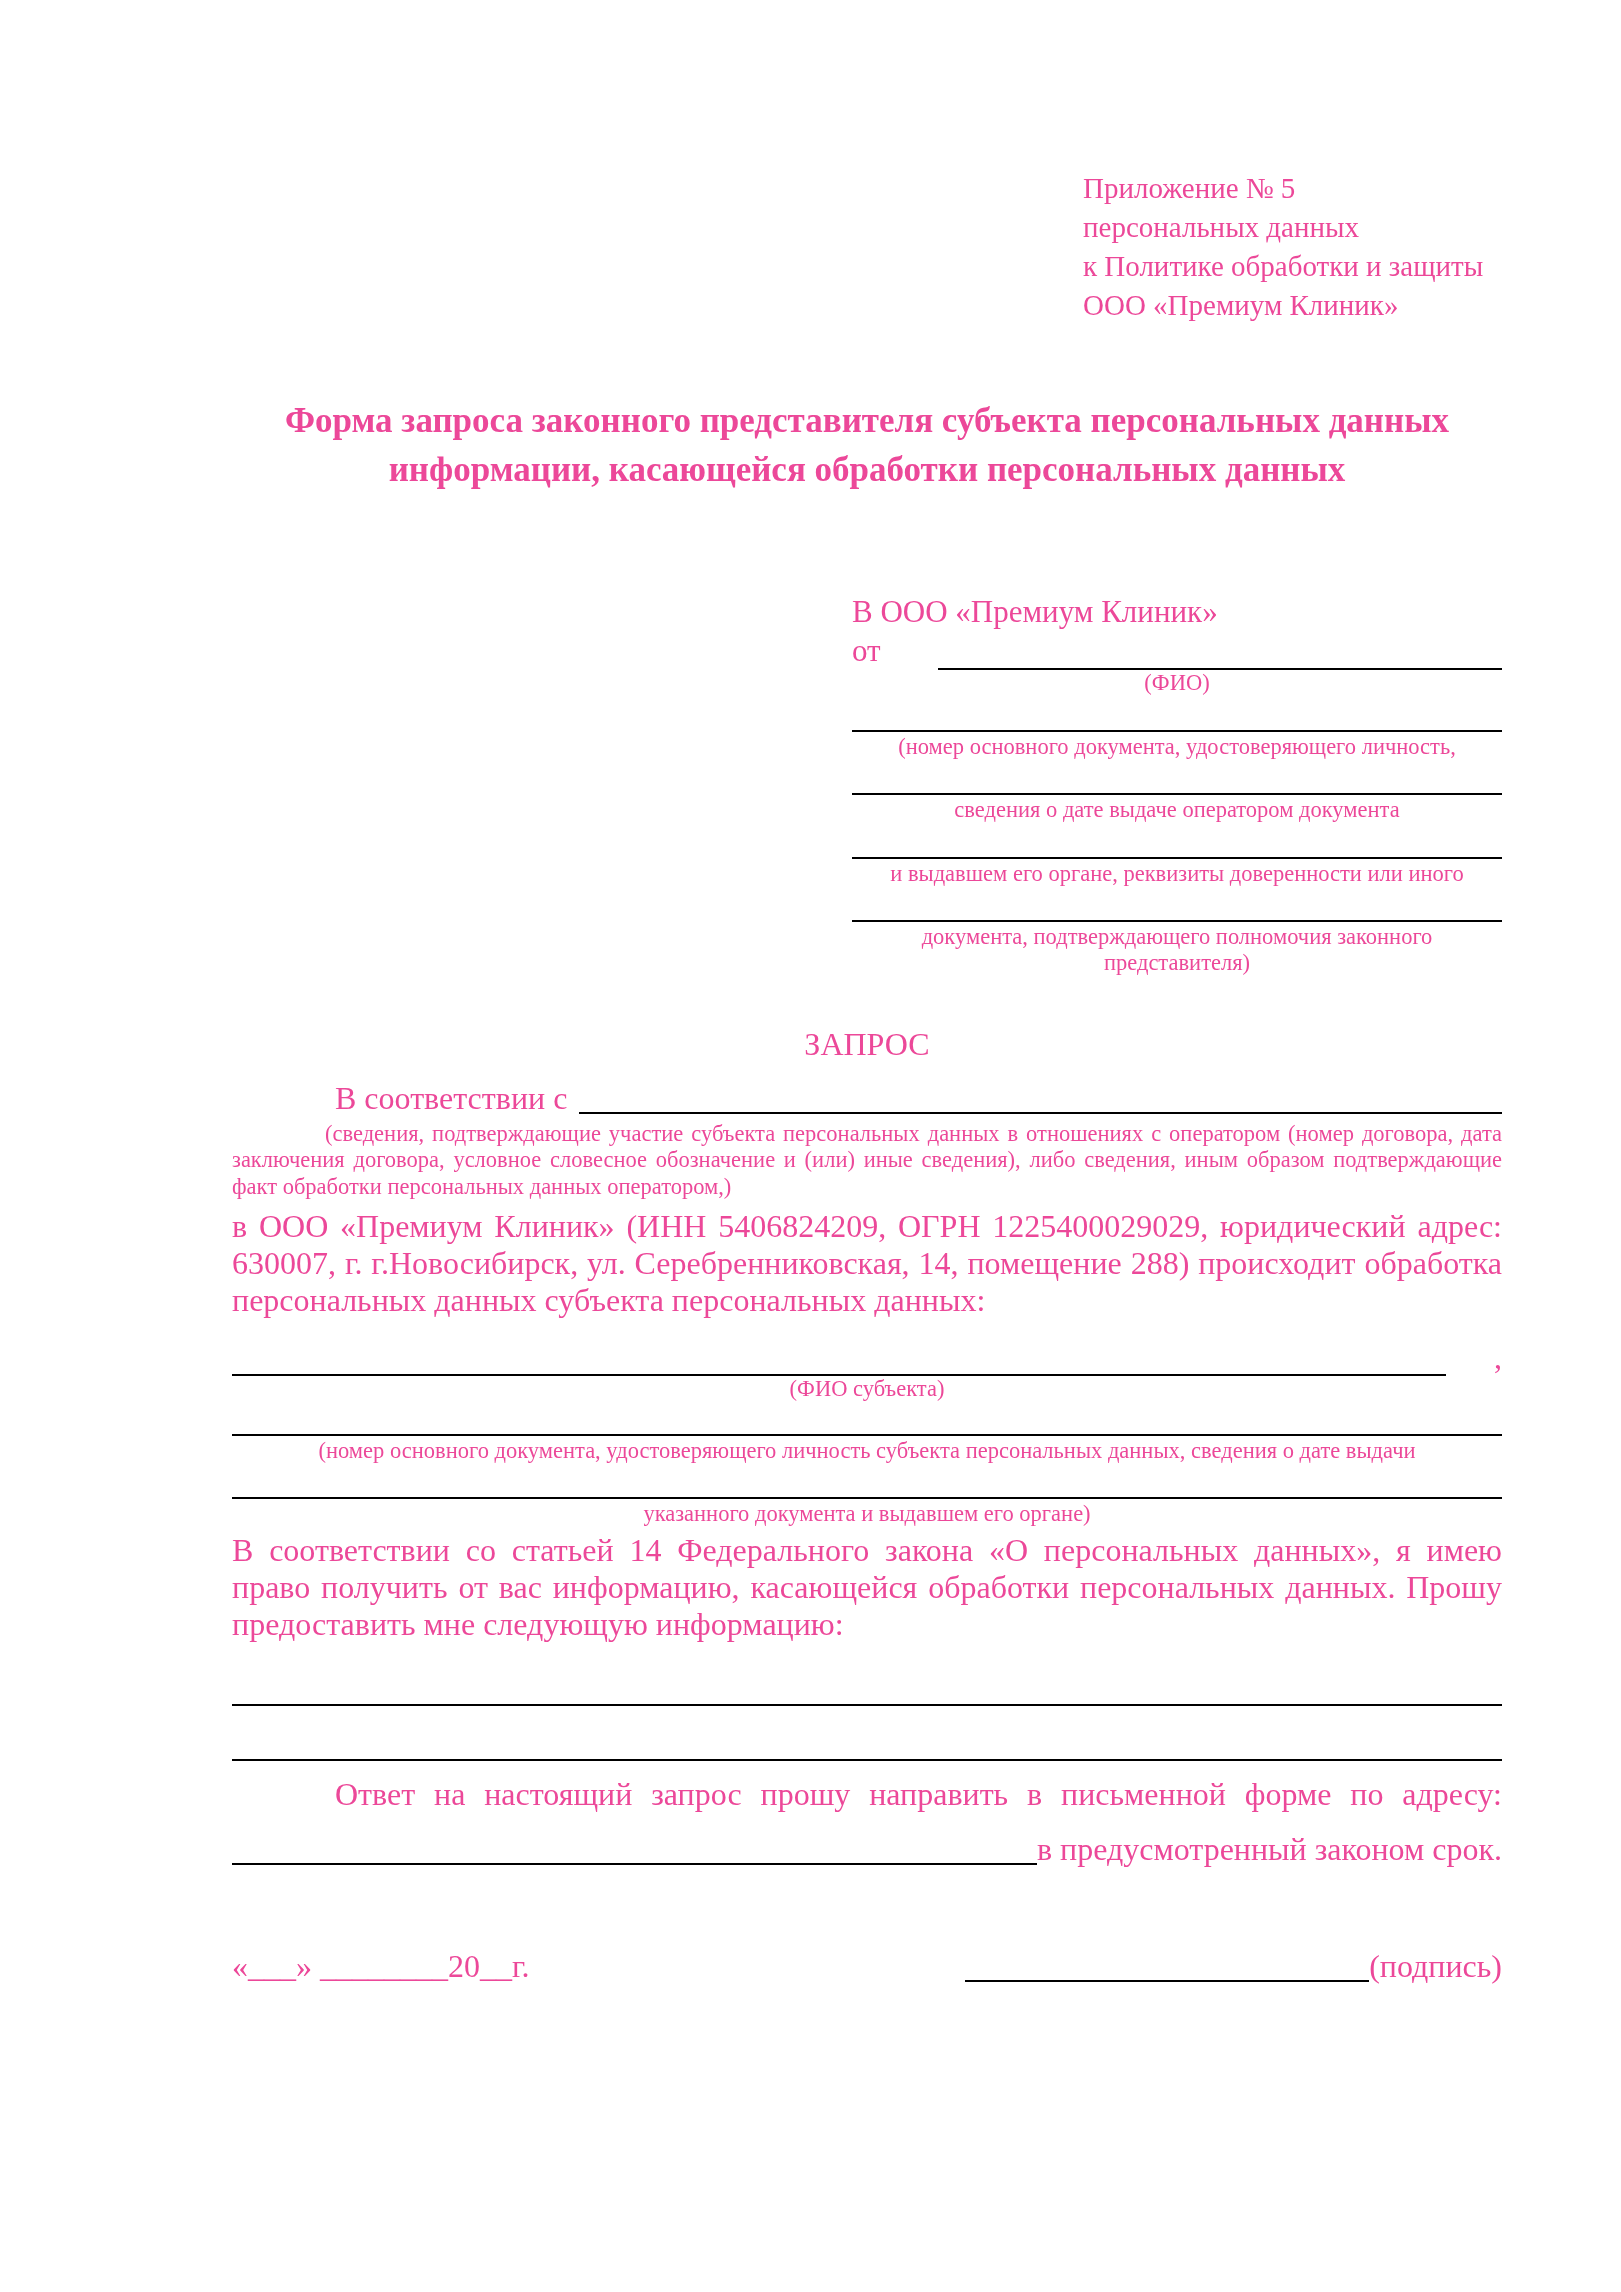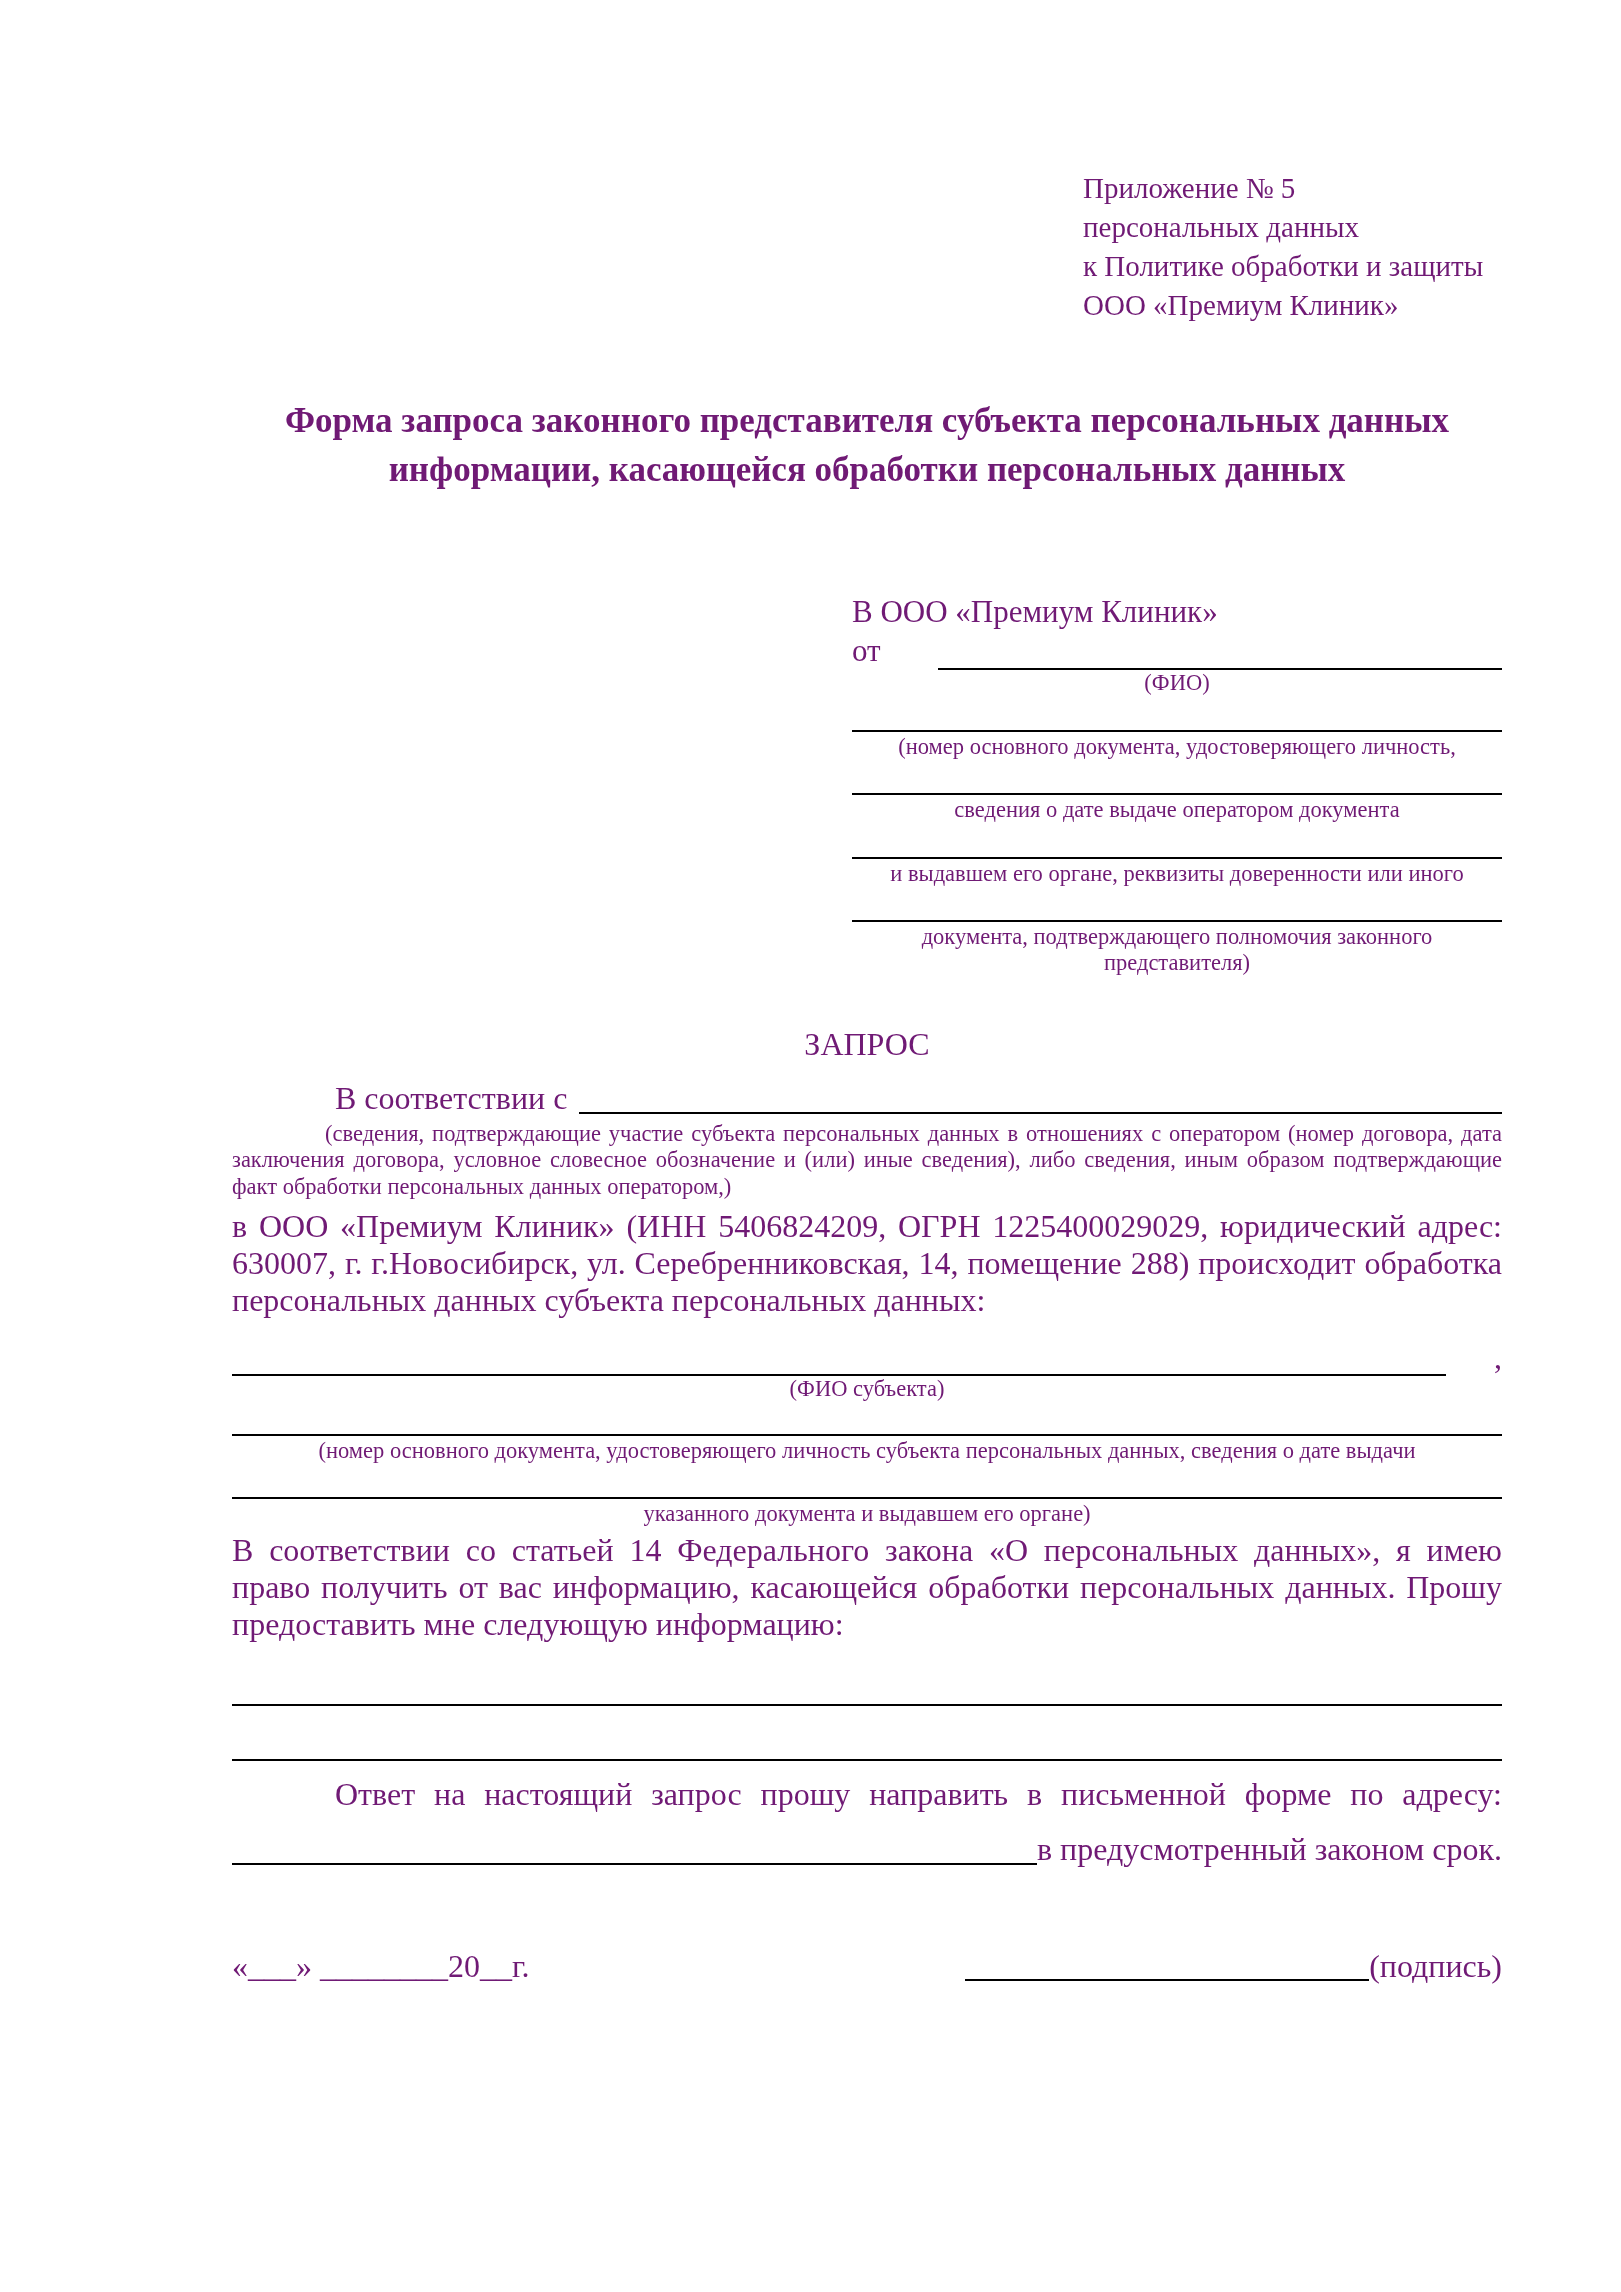--- a/index.html
+++ b/index.html
@@ -2,21 +2,21 @@
 <html><head>
 <meta charset="utf-8">
 <style>
   * { margin: 0; padding: 0; box-sizing: border-box; }
   html, body { background: #ffffff; }
   .page {
     position: relative;
     width: 1621px;
     height: 2293px;
     background: #ffffff;
-    color: #701a75;
+    color: #ec4899;
     font-family: "Liberation Serif", "DejaVu Serif", serif;
     font-size: 32px;
     line-height: 37px;
     padding: 169px 119px 0 232px;
     overflow: hidden;
   }
 
   
   .appendix {
     margin-left: 851px;
@@ -98,21 +98,21 @@
   .reply-row .hfill { margin-bottom: 2.9px; }
   .reply-suffix { white-space: nowrap; margin-top: 18px; }
 
   
   .footer {
     margin-top: 80px;
     display: flex;
     justify-content: space-between;
     align-items: flex-end;
   }
-  .signature { display: flex; align-items: flex-start; }
+  .signature { display: flex; align-items: center; }
   .sig-line {
     width: 404px;
     border-bottom: 2.9px solid #000;
     height: 33px;
     margin-bottom: 2.9px;
   }
 </style>
 </head>
 <body>
 

